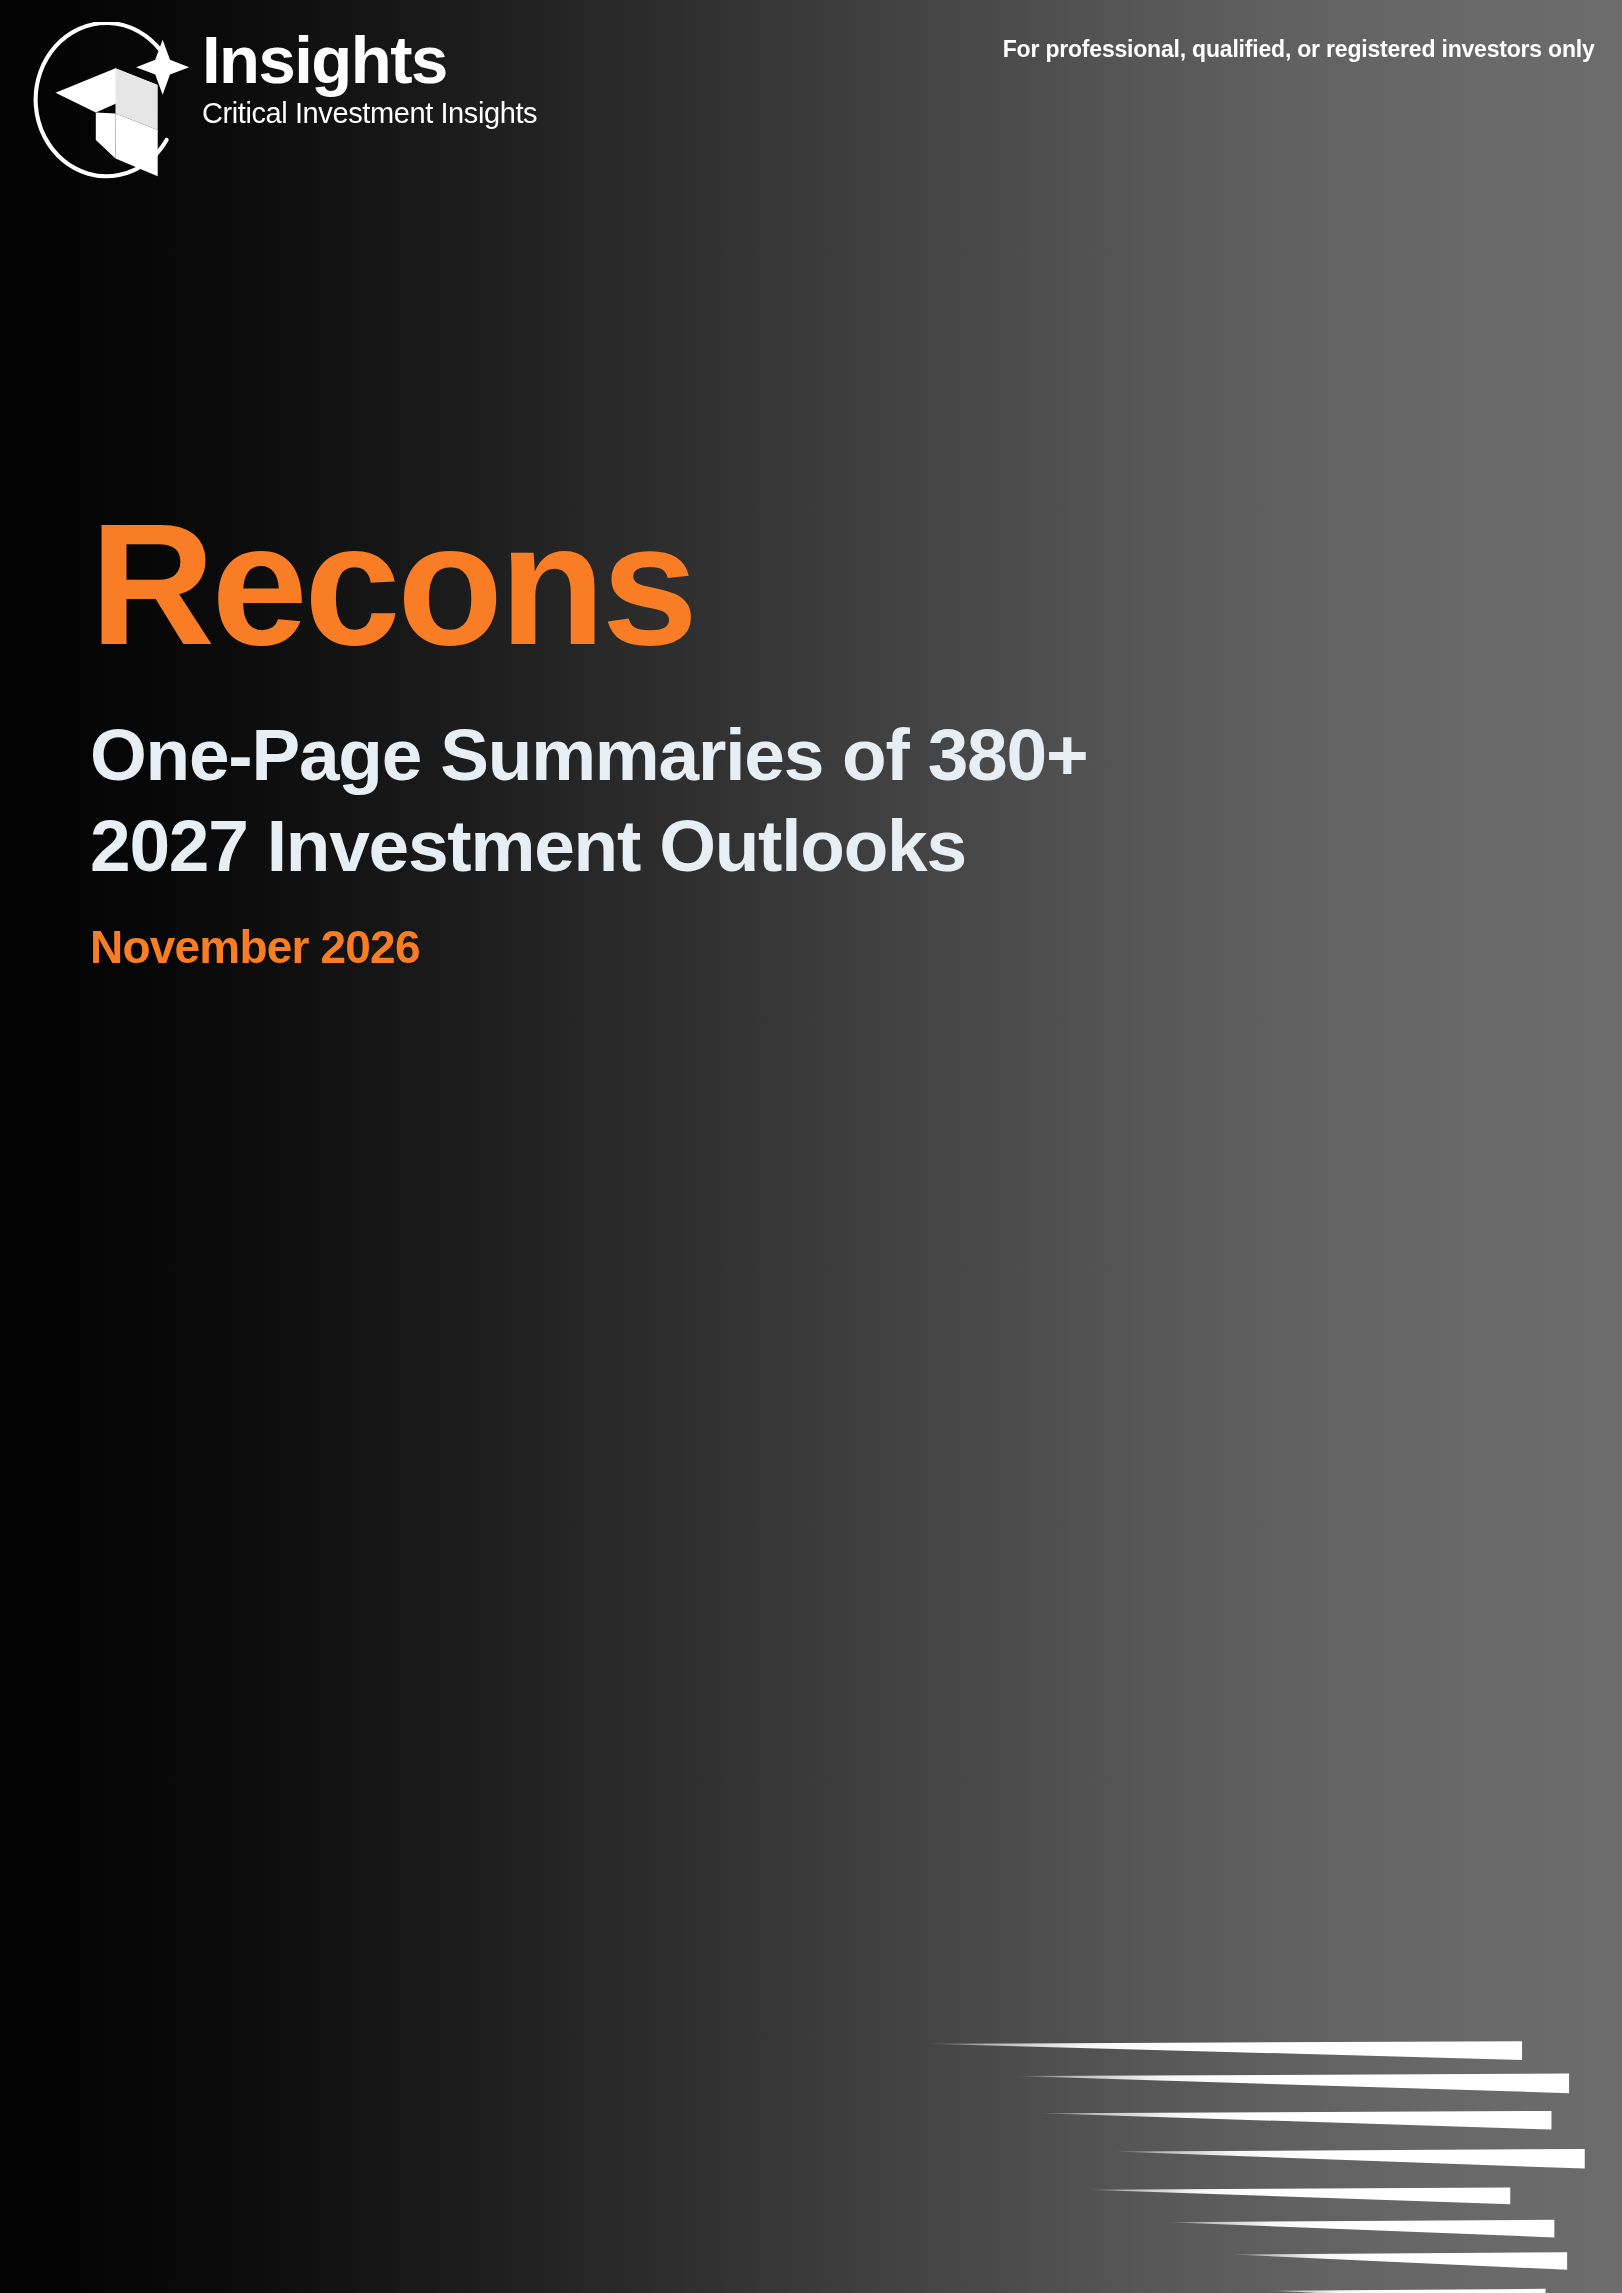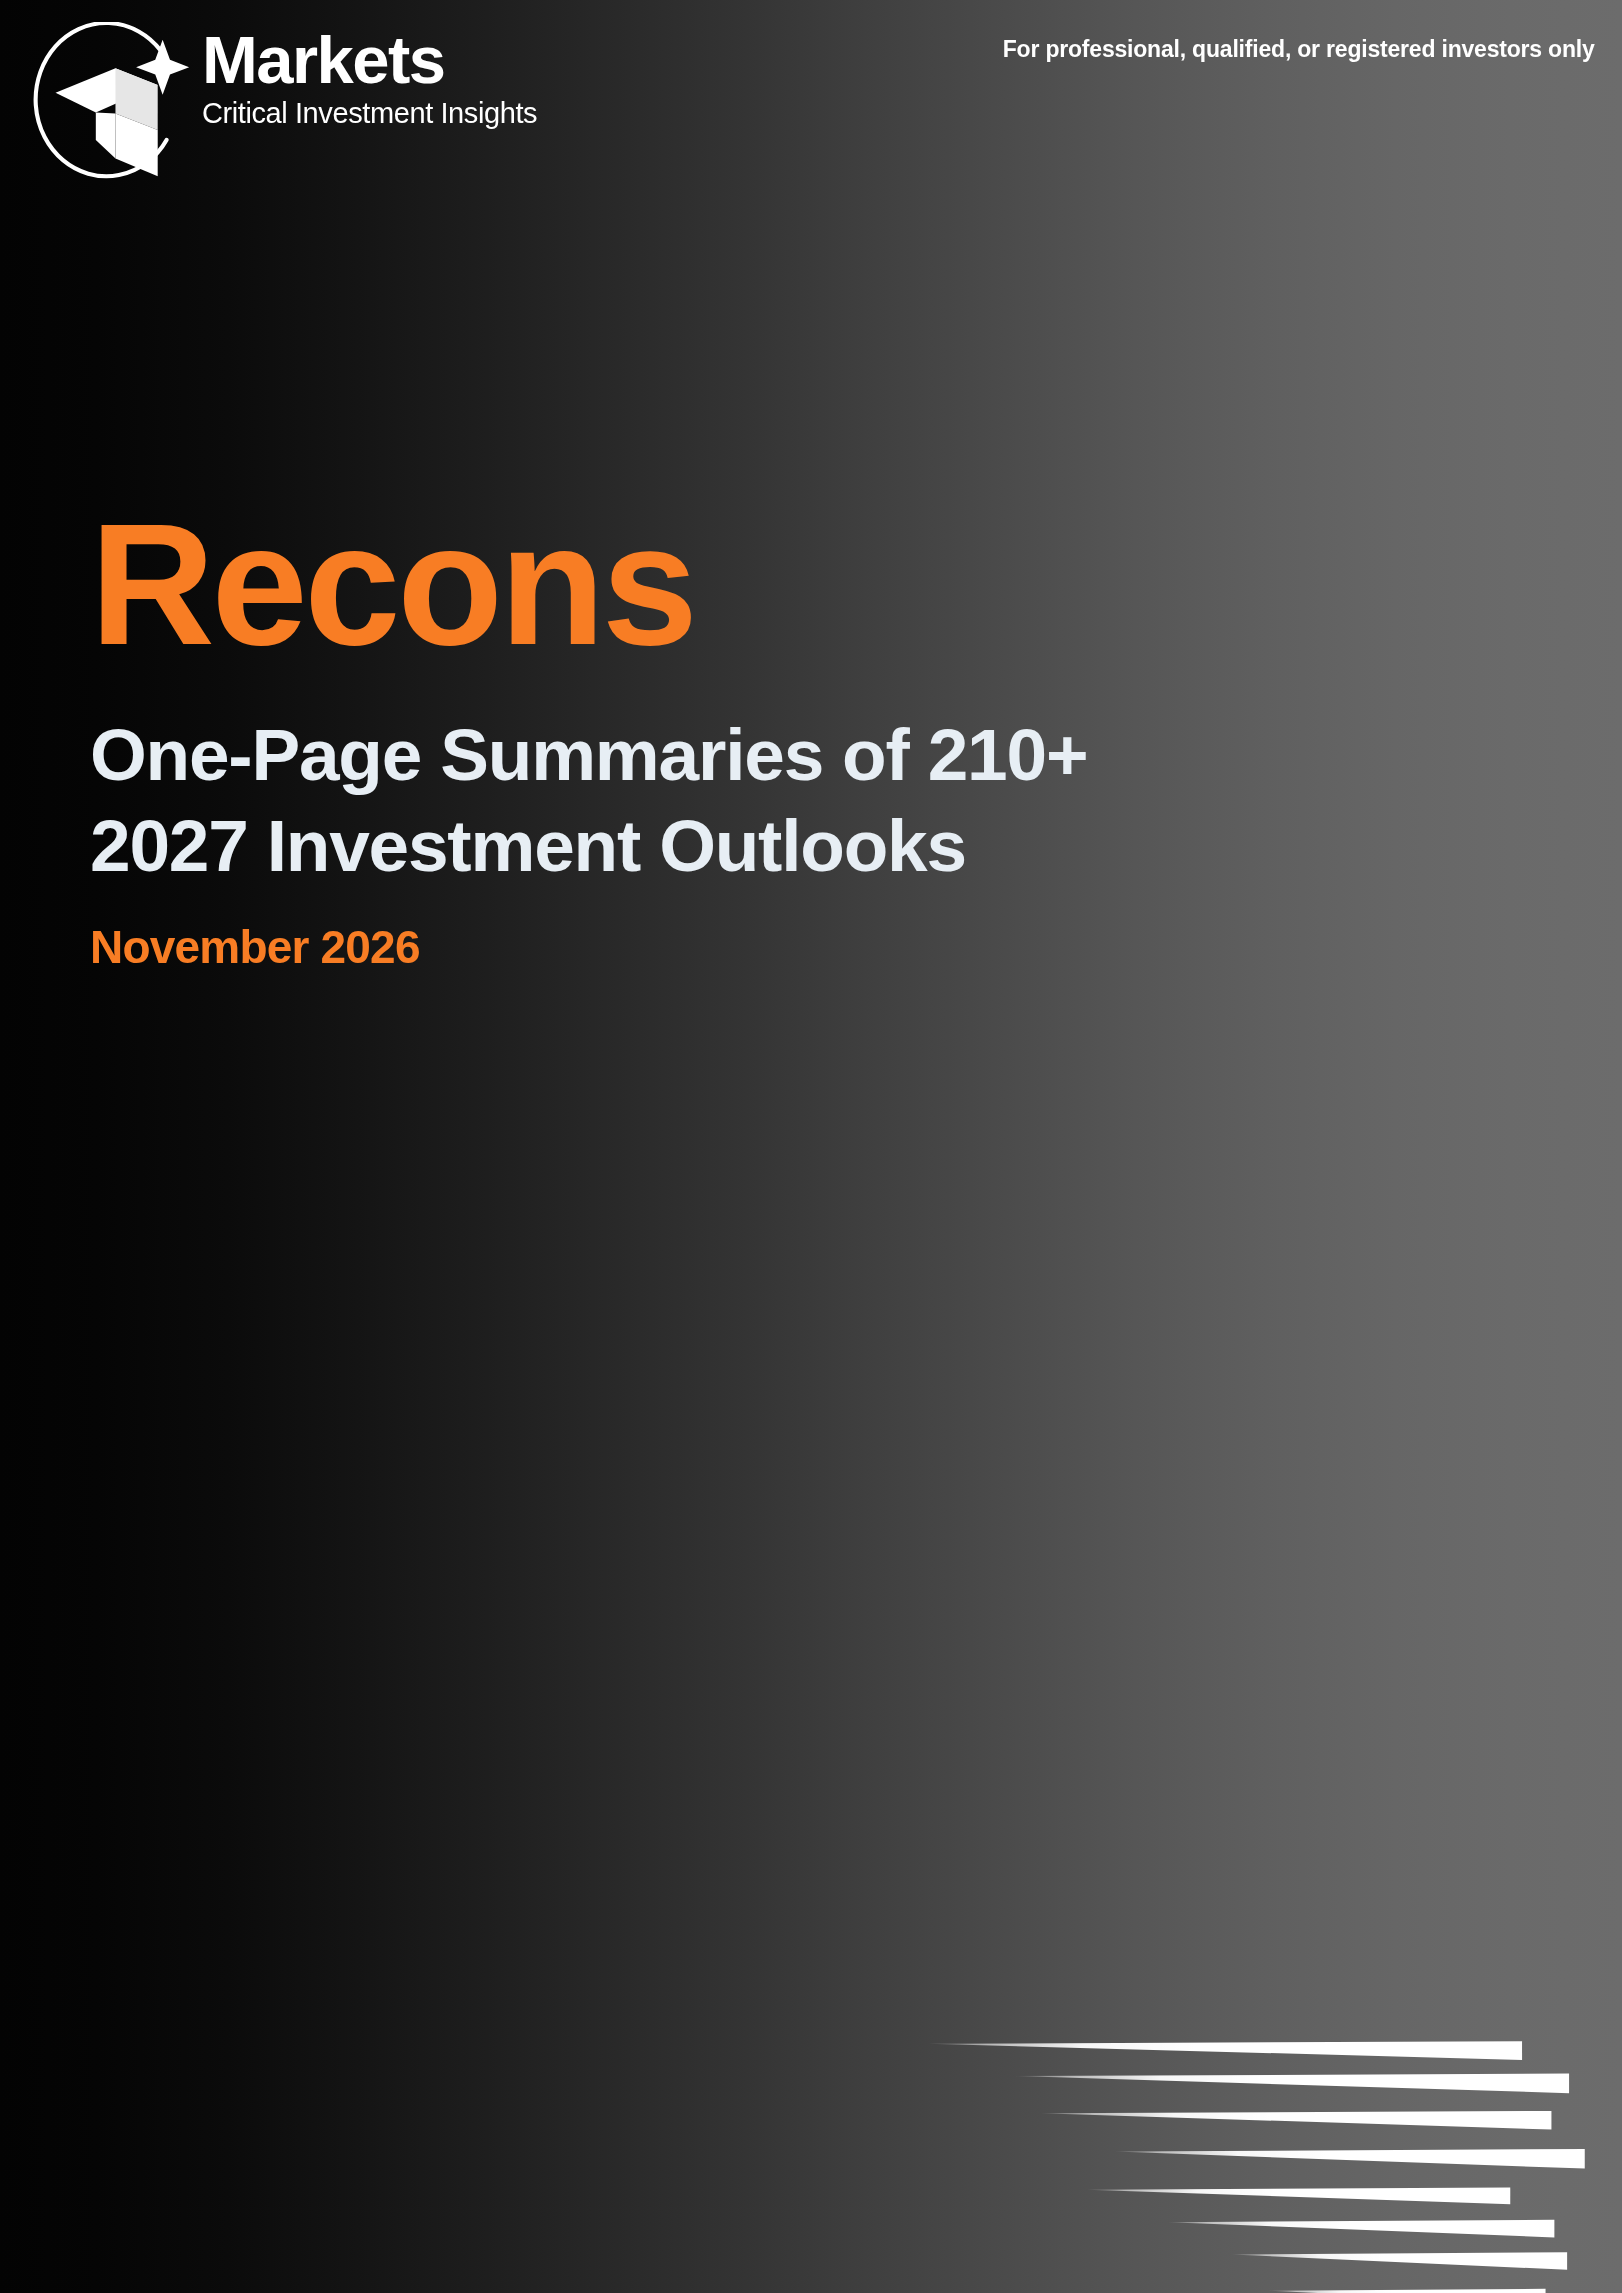--- a/index.html
+++ b/index.html
@@ -143,32 +143,32 @@
 
       <path d="M 27 72 L 88 47 L 131 64 L 68 92 Z" fill="#ffffff"></path>
 
       <path d="M 88 47 L 131 64 L 131 110 L 88 93 Z" fill="#e6e6e6"></path>
 
       <path d="M 88 93 L 131 110 L 131 157 L 88 139 Z" fill="#ffffff"></path>
       <path d="M 68 92 L 88 93 L 88 139 L 68 120 Z" fill="#ffffff"></path>
     </svg>
 
     <div id="brand-text">
-      <span class="brand-line">Markets</span>
+      <span class="brand-line">Insights</span>
       <span class="brand-tagline">Critical Investment Insights</span>
     </div>
   </div>
 
   <div id="disclaimer">For professional, qualified, or registered investors only</div>
 
   <div id="title-block">
     <span id="series-title">Recons</span>
 
     <div id="subtitle-wrap">
-      <span class="subtitle-line">One-Page Summaries of 210+</span>
+      <span class="subtitle-line">One-Page Summaries of 380+</span>
       <span class="subtitle-line">2027 Investment Outlooks</span>
     </div>
 
     <span id="issue-date">November 2026</span>
   </div>
 
   <svg id="streaks" viewBox="0 0 1655 2340" xmlns="http://www.w3.org/2000/svg">
       <defs>
         <linearGradient id="streakFade" x1="0" x2="1" y1="0" y2="0">
           <stop offset="0%" stop-color="#ffffff" stop-opacity="0.15"></stop>

